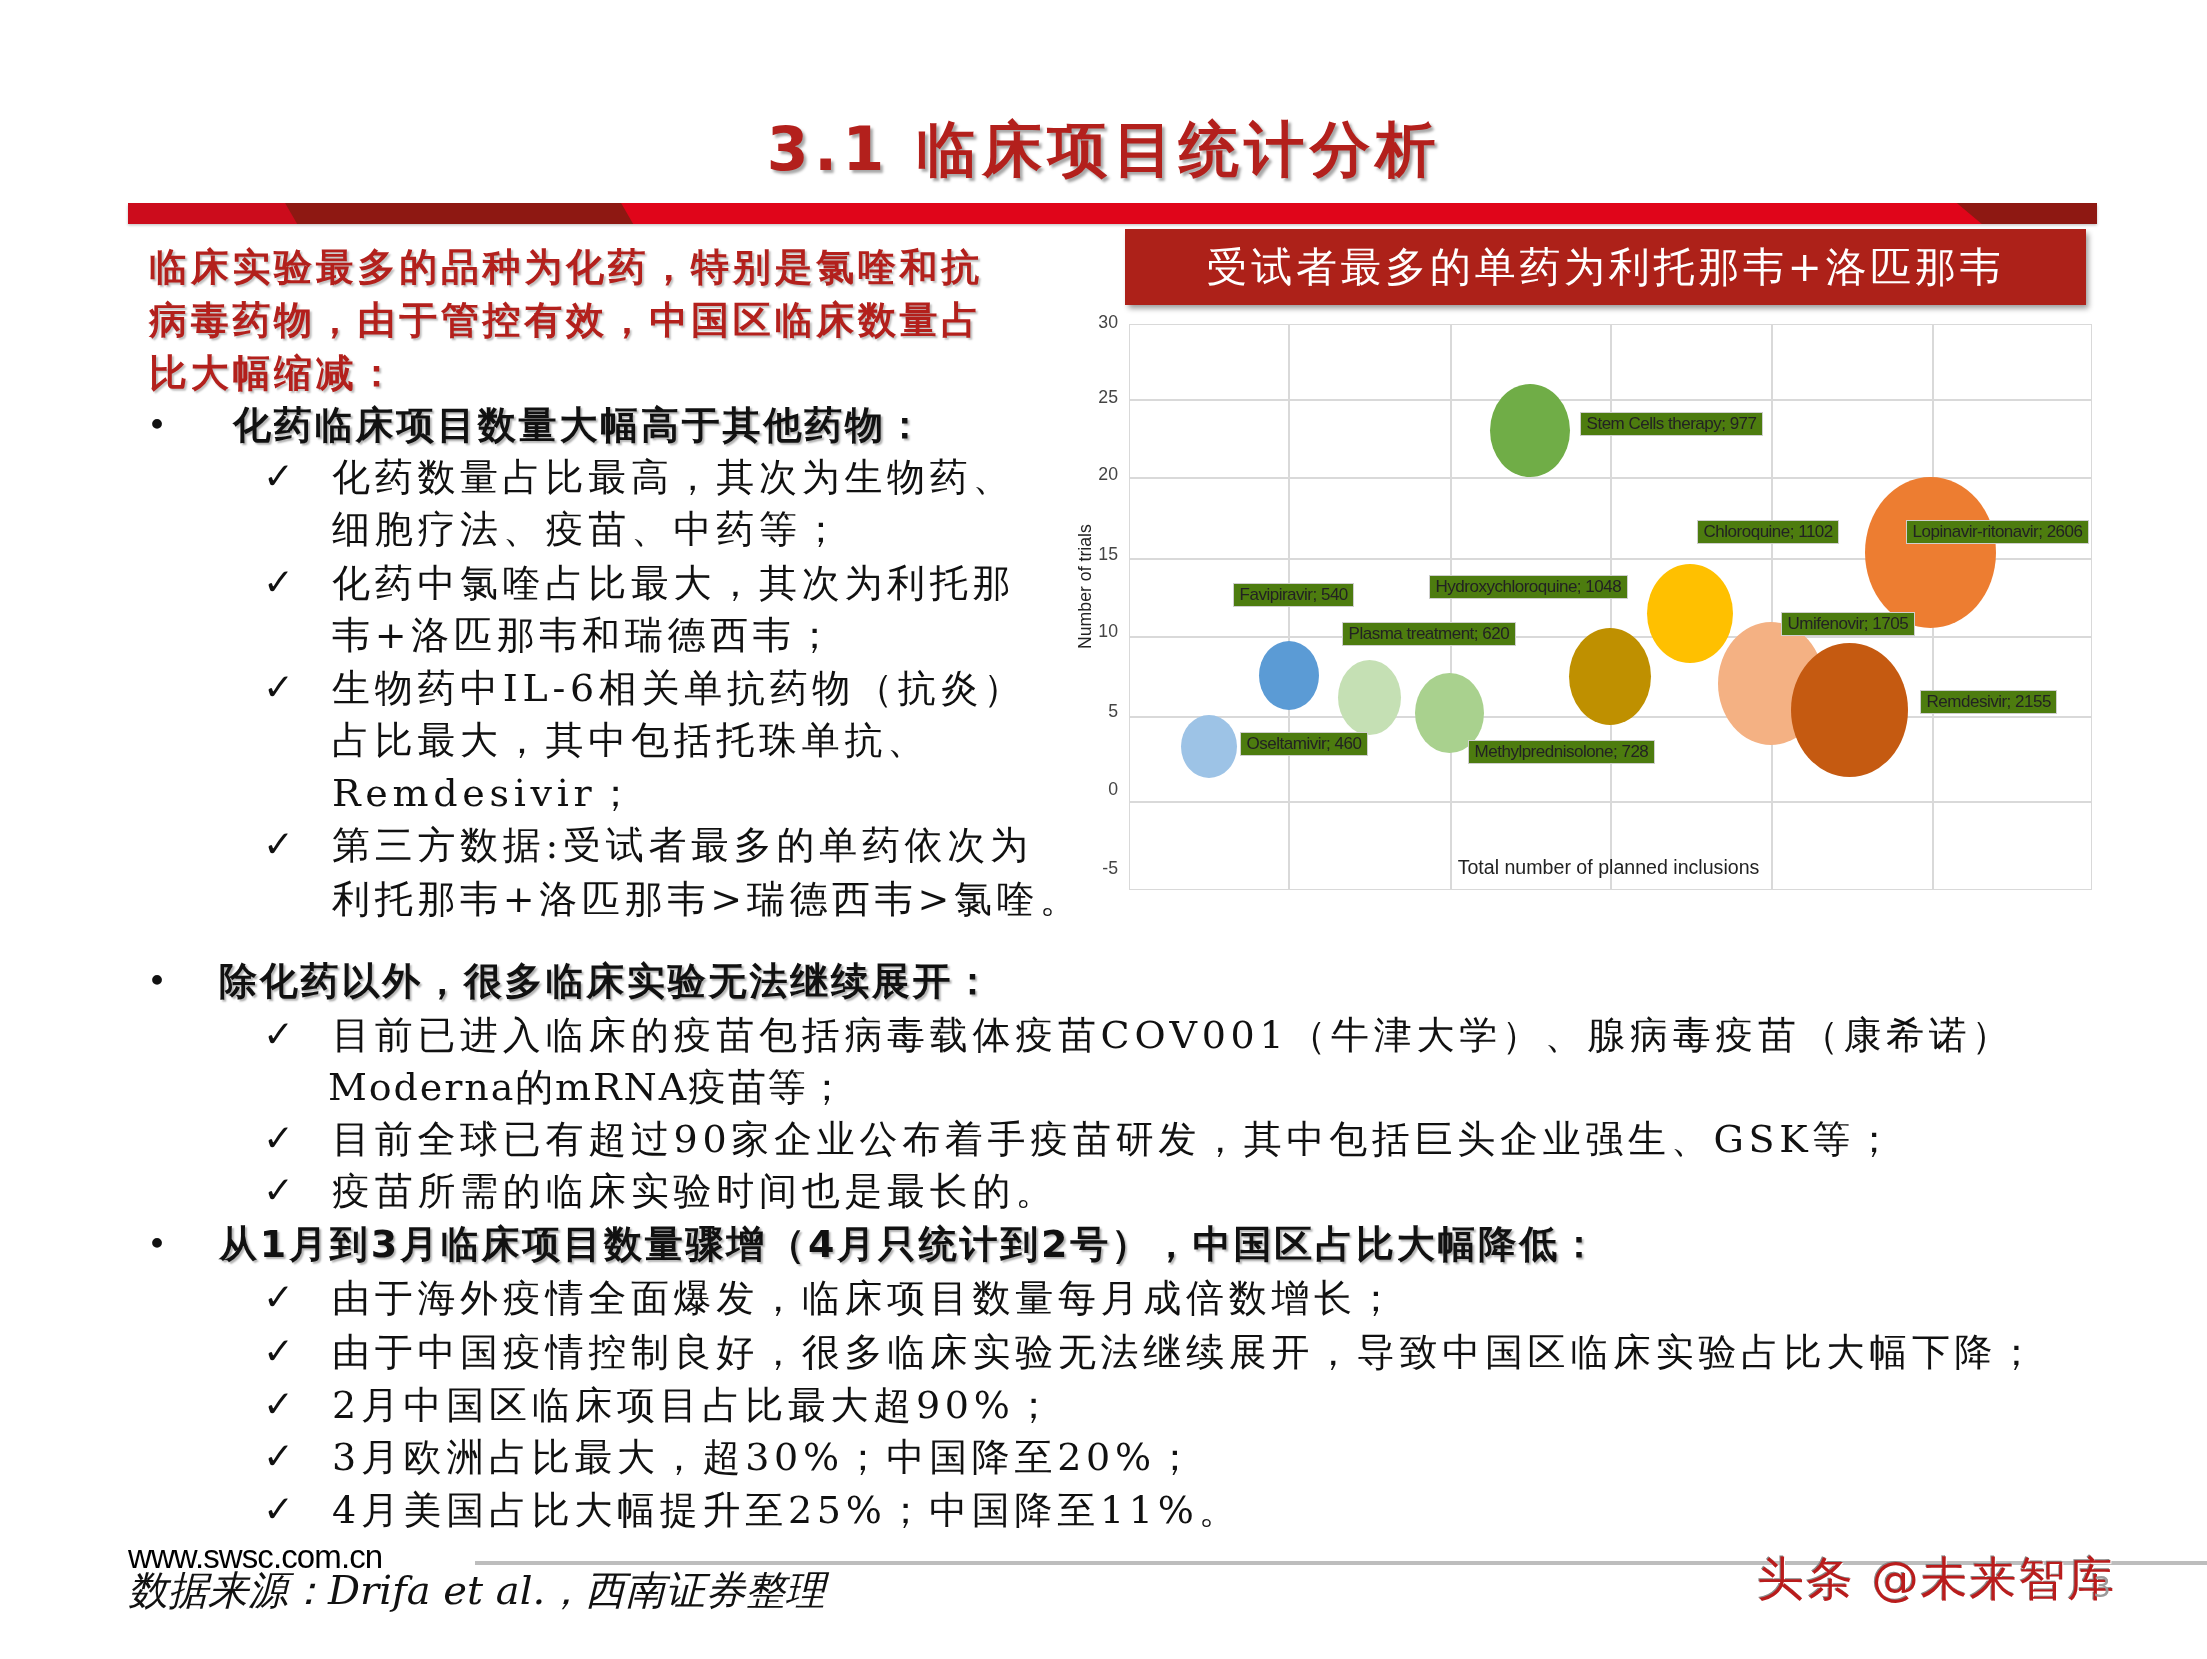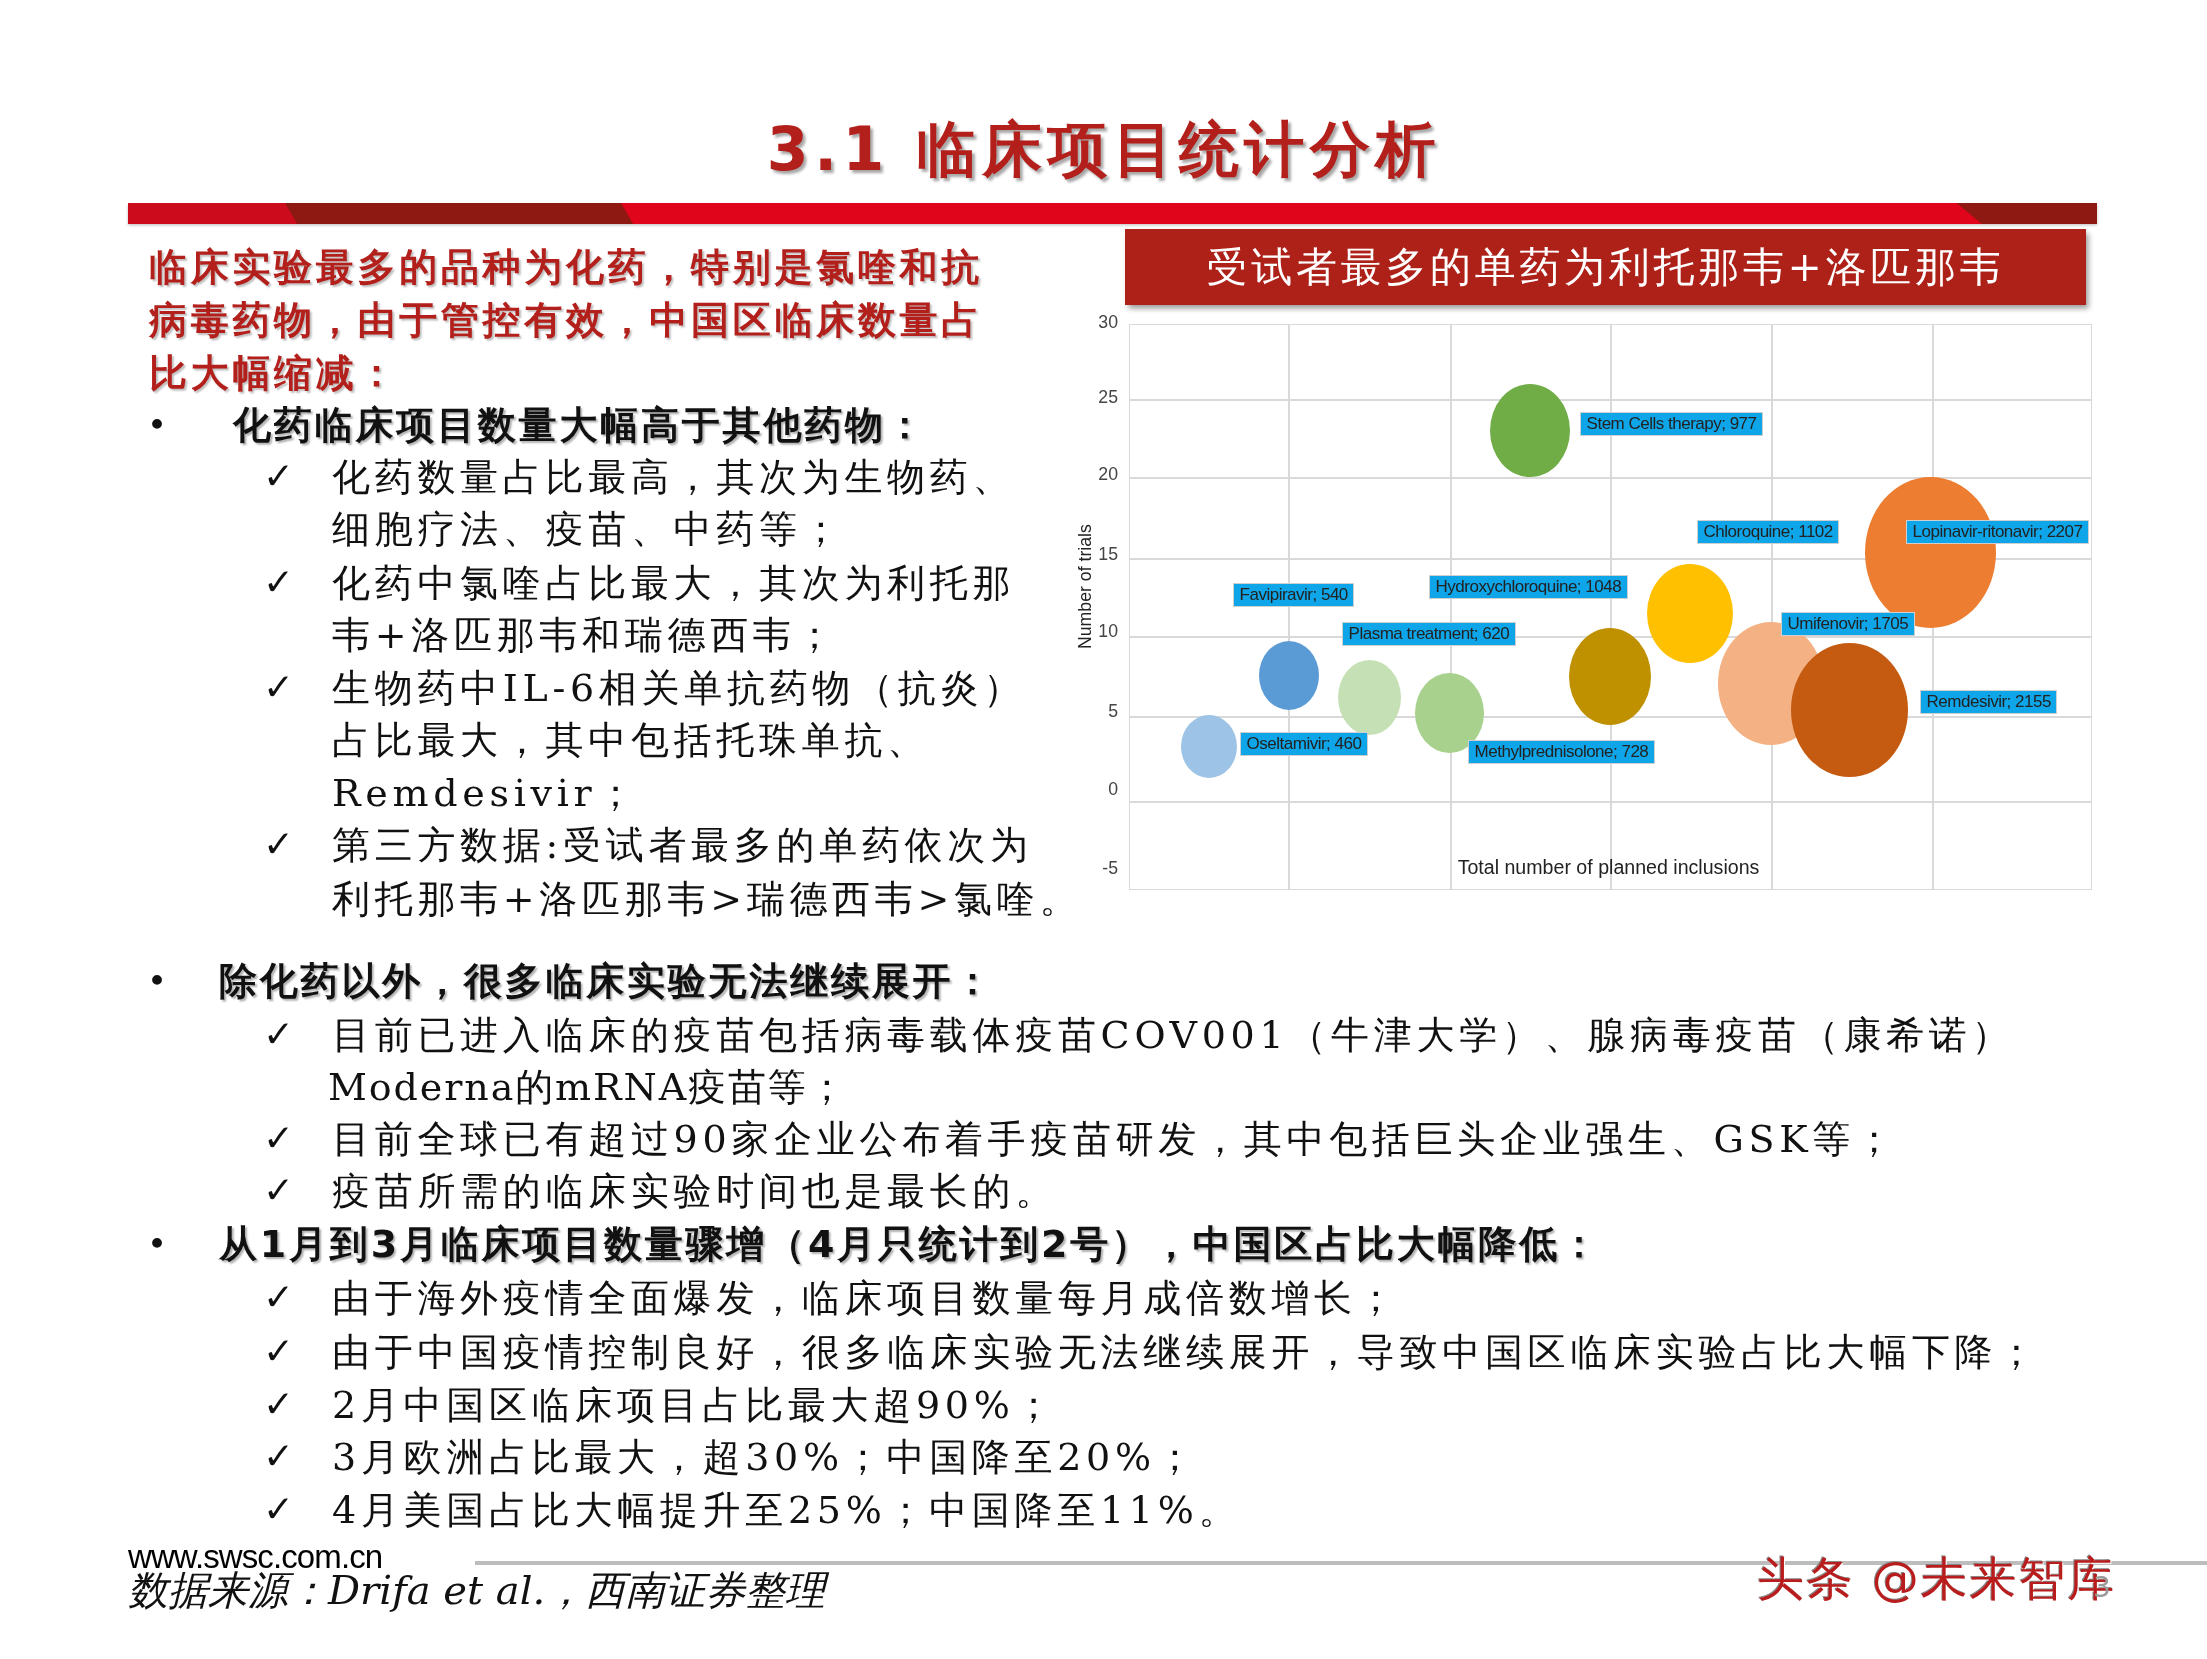--- a/index.html
+++ b/index.html
@@ -16,21 +16,21 @@
   .bullet{position:absolute;font-size:34px;line-height:52px;}
   .check{position:absolute;font-size:37px;line-height:52px;font-family:"DejaVu Sans",sans-serif;}
   #chart-title-box{left:1125px;top:229px;width:961px;height:76px;background:#ad2119;box-shadow:2.8px 3.7px 5.6px rgba(0,0,0,0.4);color:#fff;text-align:center;font-size:41px;line-height:76px;letter-spacing:3.7px;}
   #plot{left:1129px;top:324px;width:963px;height:566px;border:1.9px solid #d9d9d9;box-sizing:border-box;background:#fff;}
   .hgrid{position:absolute;left:0;width:100%;height:1.9px;background:#d9d9d9;}
   .vgrid{position:absolute;top:0;height:100%;width:1.9px;background:#d9d9d9;}
   .ytick{position:absolute;width:37px;text-align:right;font-family:"Liberation Sans",sans-serif;font-size:17.7px;color:#444;}
   #ylabel{left:1025px;top:578px;width:121px;transform:rotate(-90deg);transform-origin:center;font-family:"Liberation Sans",sans-serif;font-size:17.7px;color:#222;text-align:center;white-space:nowrap;}
   #xlabel{left:1422px;top:856px;width:373px;text-align:center;font-family:"Liberation Sans",sans-serif;font-size:19.6px;color:#222;}
   .bubble{position:absolute;border-radius:50%;}
-  .blabel{position:absolute;background:#0ea5e9;border:1.9px solid #cfcfcf;font-family:"Liberation Sans",sans-serif;font-size:17px;color:#222;padding:0.9px 5.6px;white-space:nowrap;letter-spacing:-0.5px;}
+  .blabel{position:absolute;background:#4d7c0f;border:1.9px solid #cfcfcf;font-family:"Liberation Sans",sans-serif;font-size:17px;color:#222;padding:0.9px 5.6px;white-space:nowrap;letter-spacing:-0.5px;}
   #www{left:128px;top:1538px;font-family:"Liberation Sans","DejaVu Sans",sans-serif;font-size:33px;color:#000000;letter-spacing:-0.9px;}
   #footline{left:475px;top:1561px;width:1732px;height:3.7px;background:#bdbdbd;}
   #source{left:128px;top:1563px;font-size:40px;font-style:italic;white-space:nowrap;}
   #watermark{left:1757px;top:1548px;font-family:"DejaVu Sans",sans-serif;font-size:47px;color:#b91c1c;letter-spacing:1.9px;text-shadow:0.9px 0.9px 0 #fff,-0.9px -0.9px 0 #888;}
   #pagenum{left:2093px;top:1571px;font-family:"DejaVu Sans",sans-serif;font-size:28px;color:#9a9a9a;}
 </style>
 </head>
 <body>
 
 <div id="title" class="abs">3.1 临床项目统计分析</div>
@@ -103,21 +103,21 @@
 
 <div class="blabel" style="left:1240px;top:732px;">Oseltamivir; 460</div>
 <div class="blabel" style="left:1233px;top:583px;">Favipiravir; 540</div>
 <div class="blabel" style="left:1342px;top:622px;">Plasma treatment; 620</div>
 <div class="blabel" style="left:1468px;top:740px;">Methylprednisolone; 728</div>
 <div class="blabel" style="left:1580px;top:412px;">Stem Cells therapy; 977</div>
 <div class="blabel" style="left:1429px;top:575px;">Hydroxychloroquine; 1048</div>
 <div class="blabel" style="left:1697px;top:520px;">Chloroquine; 1102</div>
 <div class="blabel" style="left:1781px;top:612px;">Umifenovir; 1705</div>
 <div class="blabel" style="left:1920px;top:690px;">Remdesivir; 2155</div>
-<div class="blabel" style="left:1906px;top:520px;">Lopinavir-ritonavir; 2207</div>
+<div class="blabel" style="left:1906px;top:520px;">Lopinavir-ritonavir; 2606</div>
 
 <div id="xlabel" class="abs">Total number of planned inclusions</div>
 
 <div class="bullet" style="left:147px;top:955px;">•</div>
 <div class="line bold" style="left:219px;top:955px;">除化药以外，很多临床实验无法继续展开：</div>
 
 <div class="check" style="left:263px;top:1009px;">✓</div>
 <div class="line" style="left:332px;top:1009px;">目前已进入临床的疫苗包括病毒载体疫苗COV001（牛津大学）、腺病毒疫苗（康希诺）</div>
 <div class="line" style="left:328px;top:1061px;letter-spacing:1.9px;">Moderna的mRNA疫苗等；</div>
 

